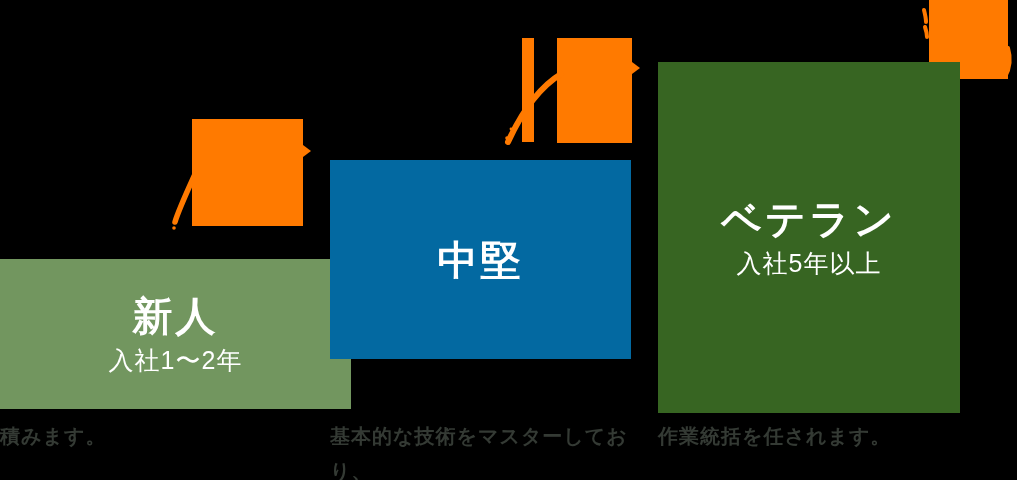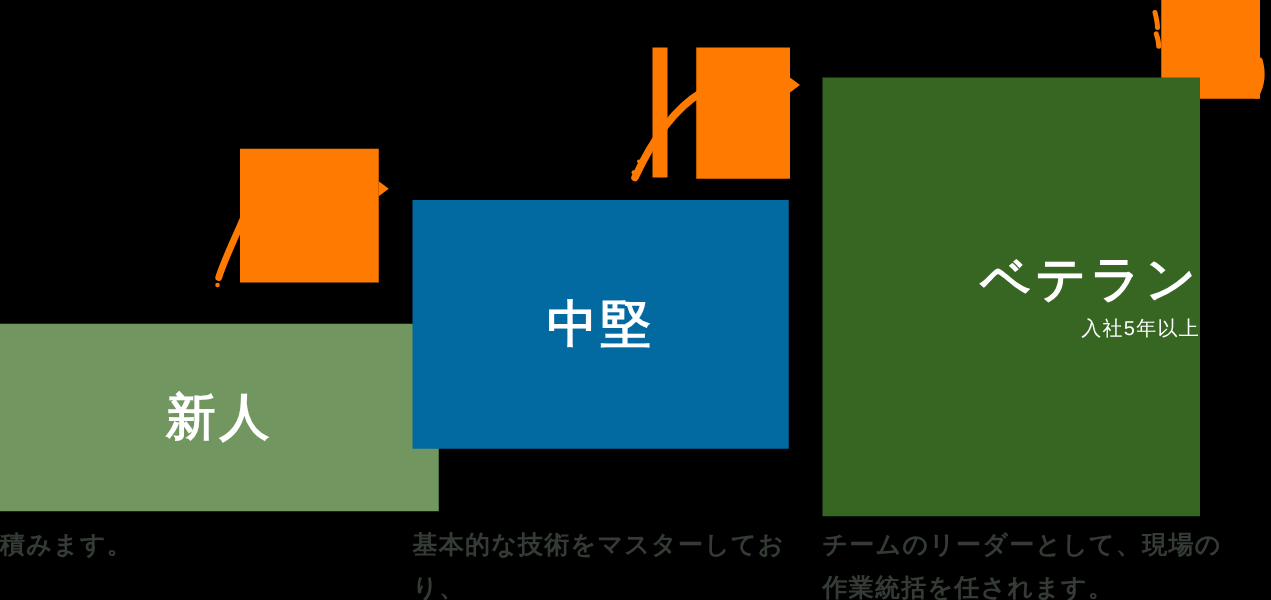--- a/index.html
+++ b/index.html
@@ -25,21 +25,21 @@
     color: #ffffff;
     text-align: center;
   }
   .step-box .title {
     font-size: 40px;
     font-weight: 700;
     letter-spacing: 3px;
     line-height: 1;
   }
   .step-box .subtitle {
-    font-size: 16px;
+    font-size: 25px;
     font-weight: 500;
     letter-spacing: 1px;
     line-height: 1;
   }
   .box-newcomer {
     left: 0px;
     top: 259px;
     width: 351px;
     height: 150px;
     background: #72965F;
@@ -51,21 +51,20 @@
     height: 199px;
     background: #0369a1;
     gap: 41px;
   }
   .box-veteran {
     left: 658px;
     top: 62px;
     width: 302px;
     height: 351px;
     background: #376522;
-    align-items: flex-end;
   }
   .desc {
     position: absolute;
     top: 419px;
     width: 320px;
     color: #343A34;
     font-size: 20px;
     font-weight: 700;
     line-height: 35px;
     letter-spacing: 1px;
@@ -104,35 +103,35 @@
 
   <svg class="arrow arrow-3" width="104" height="84" viewBox="0 0 104 84" aria-hidden="true">
     <rect x="16" y="0" width="79" height="79" fill="#FF7A00"></rect>
     <path d="M11,10 C12,14 13,18 13,22" stroke="#FF7A00" stroke-width="4" fill="none" stroke-linecap="round"></path>
     <path d="M12,27 C13,30 14,34 14,37" stroke="#FF7A00" stroke-width="4" fill="none" stroke-linecap="round"></path>
     <path d="M95,48 C98,58 97,68 92,77" stroke="#FF7A00" stroke-width="4" fill="none" stroke-linecap="round"></path>
   </svg>
 
   <div class="step-box box-newcomer">
     <div class="title">新人</div>
+    <div class="subtitle">入社1〜2年</div>
   </div>
   <div class="desc desc-1">
     <div>積みます。</div>
   </div>
 
   <div class="step-box box-midlevel">
     <div class="title">中堅</div>
   </div>
   <div class="desc desc-2">
     <div>基本的な技術をマスターしており、</div>
 
   </div>
 
   <div class="step-box box-veteran">
     <div class="title">ベテラン</div>
     <div class="subtitle">入社5年以上</div>
   </div>
   <div class="desc desc-3">
-    <div>チームのリーダーとして、現場の</div>
     <div>作業統括を任されます。</div>
   </div>
 
 </div>
 
 </body></html>

